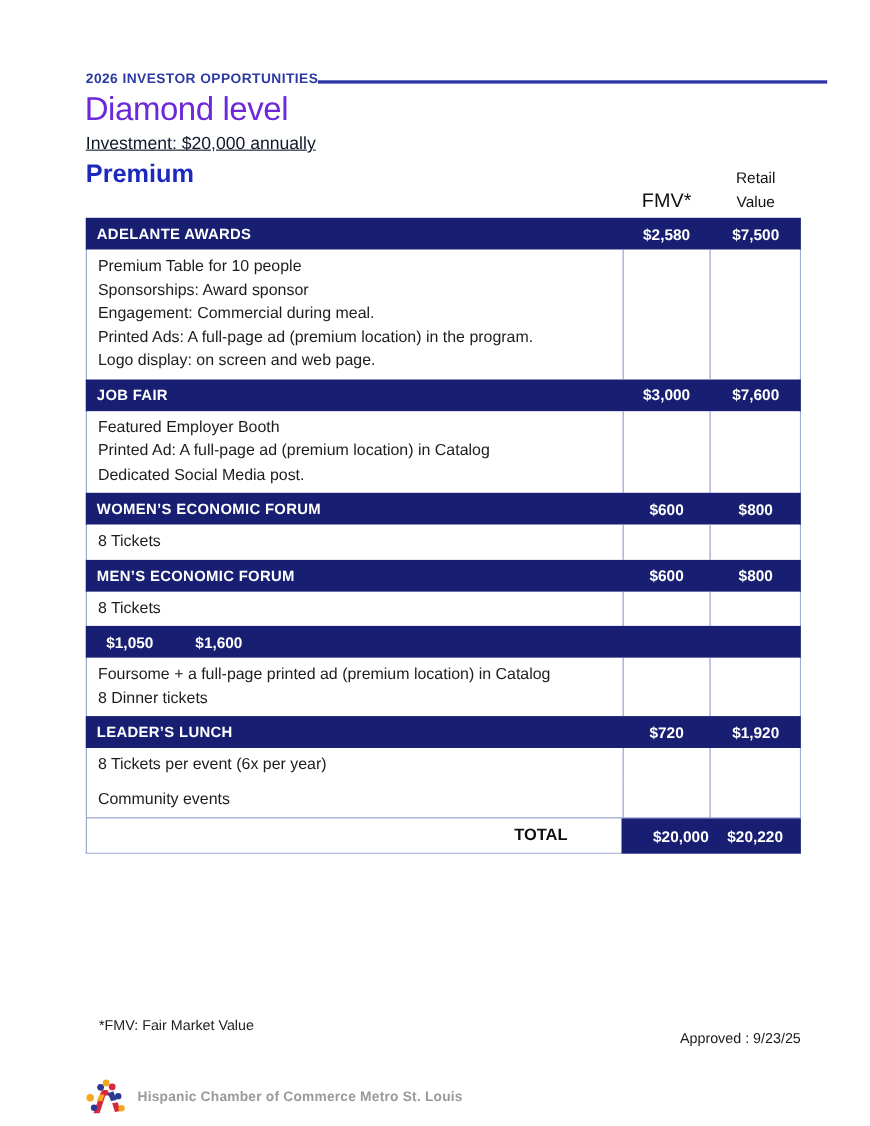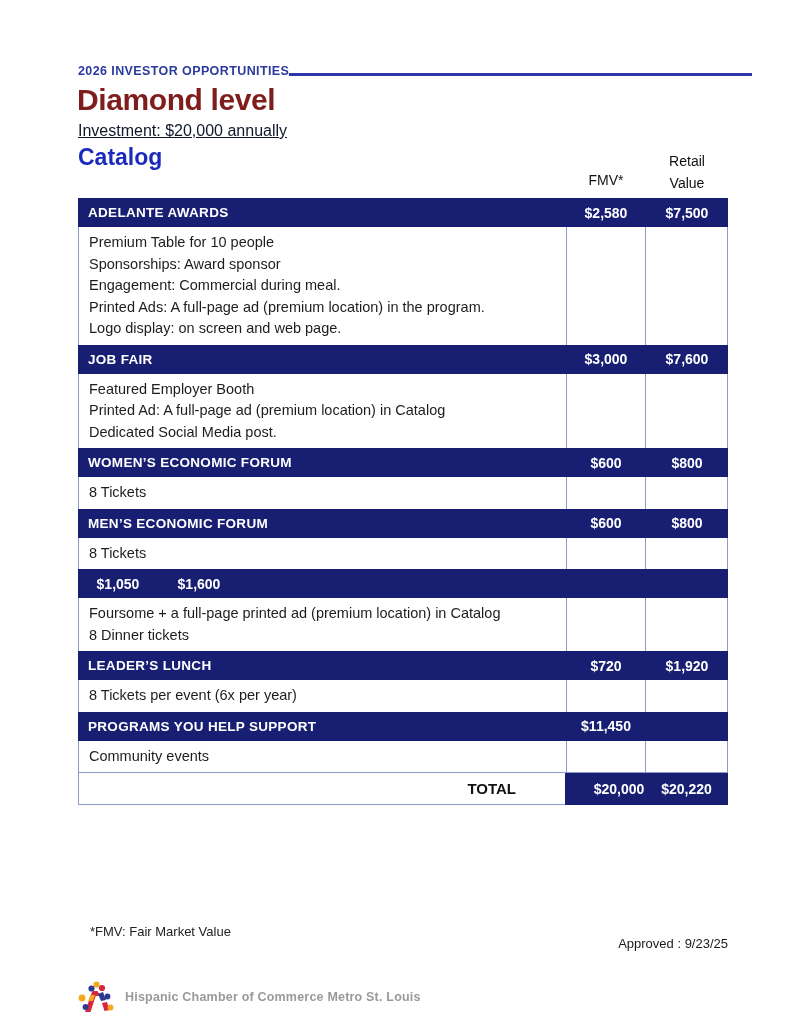--- a/index.html
+++ b/index.html
@@ -15,33 +15,33 @@
     position:absolute; left:78px; top:64px;
     font-size:12.5px; font-weight:700; letter-spacing:0.4px;
     color:#2b3aa0;
   }
   .eyebrow-line {
     position:absolute; left:289px; top:73px; width:463px; height:3px;
     background:#2e35a8;
   }
   .title {
     position:absolute; left:77px; top:83px;
-    font-size:30px; font-weight:700; letter-spacing:-0.4px; color:#7f1d1d;
+    font-size:30px; font-weight:400; letter-spacing:-0.4px; color:#6d28d9;
   }
   .subtitle {
     position:absolute; left:78px; top:122px;
     font-size:16px; color:#0f172a;text-decoration:underline;
   }
   .benefits {
     position:absolute; left:78px; top:144px;
     font-size:23px; font-weight:800; color:#1b2abc;
   }
   .col-head-fmv {
     position:absolute; left:566px; top:172px; width:80px;
-    text-align:center; font-size:14px; color:#111;
+    text-align:center; font-size:18px; color:#111;
   }
   .col-head-retail {
     position:absolute; left:646px; top:150px; width:82px;
     text-align:center; font-size:14px; color:#111; line-height:22px;
   }
 
   
   .table {
     position:absolute; left:78px; top:198px; width:650px;
     border-left:1px solid #8e99cc; border-right:1px solid #8e99cc;
@@ -89,21 +89,21 @@
 </style>
 </head>
 <body>
 
 <div class="page">
 
   <div class="eyebrow">2026 INVESTOR OPPORTUNITIES</div>
   <div class="eyebrow-line"></div>
   <h1 class="title">Diamond level</h1>
   <div class="subtitle">Investment: $20,000 annually</div>
-  <h2 class="benefits">Catalog</h2>
+  <h2 class="benefits">Premium</h2>
 
   <div class="col-head-fmv">FMV*</div>
   <div class="col-head-retail">
     <div>Retail</div>
     <div>Value</div>
   </div>
 
   <div class="table">
     <div id="sections">
         <div class="bar-row">
@@ -176,25 +176,20 @@
           <div class="bar-name">LEADER’S LUNCH</div>
           <div class="bar-val">$720</div>
           <div class="bar-val retail">$1,920</div>
         </div>
         <div class="body-row">
           <div class="body-desc">
             <div class="">8 Tickets per event (6x per year)</div>
           </div>
           <div class="body-cell"></div>
           <div class="body-cell retail"></div>
-        </div>
-        <div class="bar-row">
-          <div class="bar-name">PROGRAMS YOU HELP SUPPORT</div>
-          <div class="bar-val">$11,450</div>
-          <div class="bar-val retail"></div>
         </div>
         <div class="body-row">
           <div class="body-desc">
             <div class="">Community events</div>
           </div>
           <div class="body-cell"></div>
           <div class="body-cell retail"></div>
         </div>
       </div>
     <div class="total-row">

